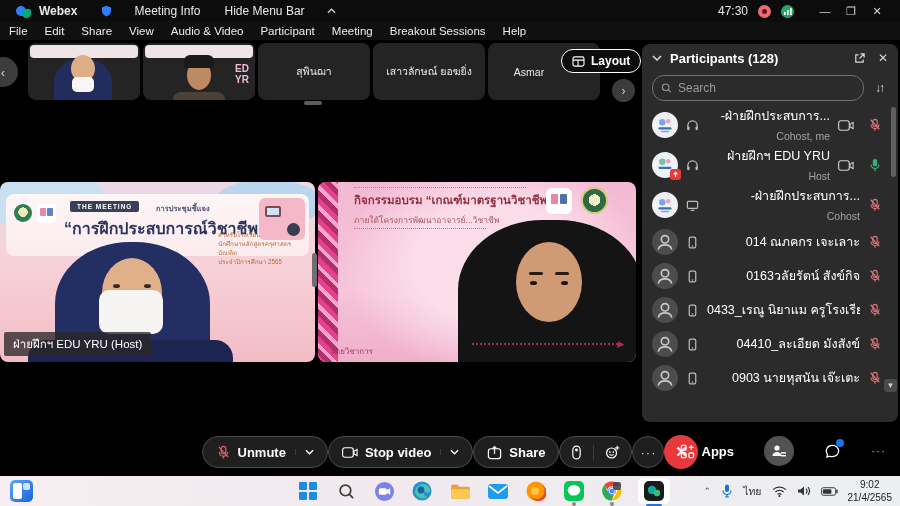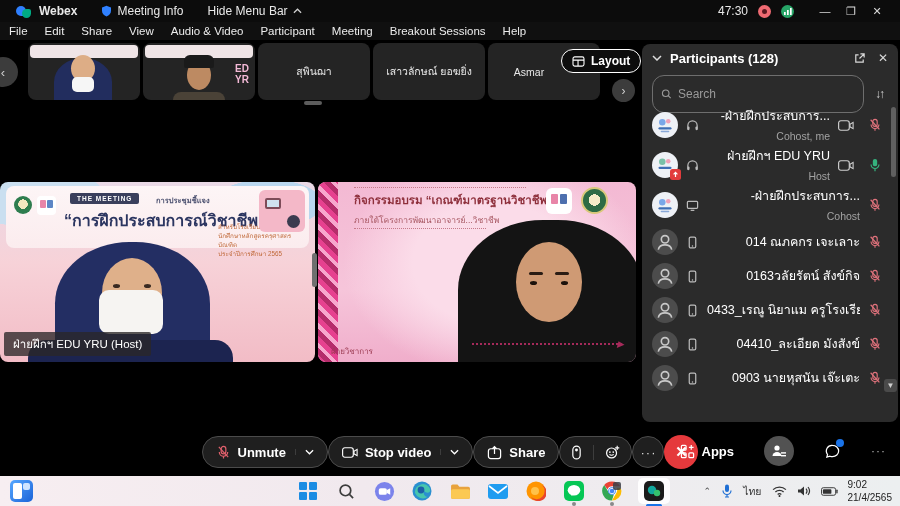--- a/index.html
+++ b/index.html
@@ -9,21 +9,21 @@
   .abs { position:absolute; }
 
   
   .titlebar { position:absolute; top:0; left:0; width:900px; height:22px; background:#0c0c0c;
     display:flex; align-items:center; color:#e9e9e9; font-size:12px; }
   .tb-left { display:flex; align-items:center; gap:8px; padding-left:16px; }
   .wx-logo { width:15px; height:15px; position:relative; }
   .wx-logo i { position:absolute; width:10px; height:10px; border-radius:50% 50% 2px 50%; background:#2f80ff; left:0; top:2px; }
   .wx-logo b { position:absolute; width:9px; height:9px; border-radius:50% 2px 50% 50%; background:#00ab84; right:0; bottom:1px; }
   .tb-brand { font-weight:bold; }
-  .tb-item { display:flex; align-items:center; gap:5px; margin-left:16px; }
+  .tb-item { display:flex; align-items:center; gap:22px; margin-left:16px; }
   .caret { font-size:9px; color:#cfcfcf; }
   .tb-right { margin-left:auto; display:flex; align-items:center; gap:10px; padding-right:10px; }
   .dot-ic { width:13px; height:13px; border-radius:50%; display:inline-flex; align-items:center; justify-content:center; }
   .rec-dot { background:#ef6a72; } .rec-dot i { width:5px; height:5px; background:#5a1820; border-radius:50%; }
   .net-dot { background:#27a567; } .net-dot svg { display:block; }
   .winbtns { display:flex; align-items:center; gap:0; margin-left:8px; }
   .winbtn { width:26px; height:20px; display:flex; align-items:center; justify-content:center; color:#d9d9d9; font-size:11px; }
 
   
   .menubar { position:absolute; top:22px; left:0; width:900px; height:18px; background:#101010;
@@ -48,21 +48,21 @@
 
   
   .stage-video { position:absolute; top:182px; height:180px; border-radius:8px; overflow:hidden; }
   .stage-left { left:0; width:315px; background:
       radial-gradient(90px 40px at 85% 12%, #b9d6ee 0 60%, transparent 61%),
       radial-gradient(120px 50px at 10% 8%, #cadff0 0 60%, transparent 61%),
       linear-gradient(180deg,#e9d9e6 0%, #f7d2d8 45%, #f2bcc6 100%); }
   .stage-right { left:318px; width:318px; background:
       radial-gradient(200px 150px at 55% 45%, #fbdce9 0 40%, transparent 75%),
       linear-gradient(180deg,#f3b9d3 0%, #f6c5da 60%, #f0aecb 100%); }
-  .banner { position:absolute; top:4px; left:6px; right:6px; height:62px; border-radius:8px;
+  .banner { position:absolute; top:12px; left:6px; right:6px; height:62px; border-radius:8px;
     background:linear-gradient(180deg,#fdf5f6,#fbecee);text-decoration:underline; }
   .badge { position:absolute; left:64px; top:7px; background:#3a3f5c; color:#fff; font-size:6.5px; letter-spacing:1px;
     padding:2px 7px; border-radius:2px; font-weight:bold; }
   .kicker { position:absolute; left:150px; top:8px; font-size:7.5px; color:#4a4f6e; font-weight:bold; }
   .big-title { position:absolute; left:58px; top:22px; font-size:16px; font-weight:bold; color:#2b3560; }
   .sub-lines { position:absolute; left:212px; top:36px; font-size:6.3px; color:#c06a3a; line-height:1.45; }
   .crest1 { position:absolute; left:8px; top:10px; width:18px; height:18px; border-radius:50%;
     background:radial-gradient(circle at 50% 45%, #f2e7c0 0 35%, #2e7d4f 36%); }
   .crest2 { position:absolute; left:31px; top:10px; width:19px; height:19px; border-radius:4px; background:#fff; }
   .crest2 i { position:absolute; left:3px; top:4px; width:6px; height:8px; background:#e885a8; border-radius:1px; }
@@ -97,21 +97,21 @@
   .dotarrow i { position:absolute; right:-2px; top:-4px; color:#a52a5a; font-size:9px; }
   .rv-footer { position:absolute; left:13px; bottom:4px; font-size:8px; color:#9c3b52; }
   .stage-divider { position:absolute; left:312px; top:253px; width:5px; height:34px; border-radius:3px; background:#6f6f6f; }
 
   
   .panel { position:absolute; left:642px; top:44px; width:256px; height:378px; background:#2b2b2b; border-radius:8px; color:#fff; }
   .p-head { display:flex; align-items:center; gap:8px; height:28px; padding:0 10px; }
   .p-title { font-size:13px; font-weight:bold; }
   .p-head-icons { margin-left:auto; display:flex; align-items:center; gap:12px; color:#d9d9d9; }
   .p-search-row { display:flex; align-items:center; gap:6px; padding:3px 10px 6px 10px; }
-  .p-search { flex:1; display:flex; align-items:center; gap:6px; height:38px; border:1px solid #6e6e6e; border-radius:12px; padding:0 8px; background:transparent; }
+  .p-search { flex:1; display:flex; align-items:center; gap:6px; height:26px; border:1px solid #6e6e6e; border-radius:12px; padding:0 8px; background:transparent; }
   .p-search input { border:0; outline:0; background:transparent; color:#ddd; font-size:12px; width:100%; font-family:"Liberation Sans",sans-serif; }
   .p-search input::placeholder { color:#9a9a9a; }
   .sort-ic { color:#cfcfcf; font-size:12px; letter-spacing:-2px; width:18px; text-align:center; }
   .p-list { position:absolute; top:61px; left:0; right:8px; bottom:28px; overflow:hidden; }
   .prow { display:flex; align-items:center; gap:8px; padding:0 4px 0 10px; }
   .prow.tall { height:40px; } .prow.short { height:34px; }
   .avwrap { position:relative; width:26px; height:26px; flex:none; }
   .avbadge { position:absolute; right:-3px; bottom:-2px; }
   .pnames { flex:1; overflow:hidden; white-space:nowrap;text-align:right; }
   .pname { font-size:12.5px; color:#fff; overflow:hidden; text-overflow:ellipsis; }
@@ -151,21 +151,21 @@
     background:linear-gradient(135deg,#57a8ff,#1a63d8); }
   .tb-widgets i { position:absolute; left:3px; top:3px; width:9px; height:16px; background:#fff; border-radius:2px; }
   .tb-widgets b { position:absolute; right:3px; top:3px; width:7px; height:7px; background:#cfe5ff; border-radius:2px; }
   .tb-center { position:absolute; left:296px; top:0; height:30px; display:flex; align-items:center; gap:14px; }
   .tbi { position:relative; width:24px; height:24px; display:flex; align-items:center; justify-content:center; }
   .rundot { position:absolute; bottom:-3px; left:50%; transform:translateX(-50%); width:4px; height:4px; border-radius:50%; background:#8a8a8a; }
   .webex-active { background:rgba(255,255,255,.9); border-radius:5px; width:32px; height:26px; }
   .webex-line { position:absolute; bottom:-3px; left:50%; transform:translateX(-50%); width:16px; height:3px; border-radius:2px; background:#1a73e8; }
   .tray { position:absolute; right:8px; top:0; height:30px; display:flex; align-items:center; gap:10px; color:#333; }
   .tray-lang { font-size:10.5px; color:#333; }
-  .clock { text-align:left; font-size:10px; color:#222; line-height:1.3; }
+  .clock { text-align:center; font-size:10px; color:#222; line-height:1.3; }
   .tray-chev { font-size:9px; color:#444; }
 
   svg { display:block; }
 </style>
 </head>
 <body>
 
 <div class="win">
 
   <div class="titlebar">

